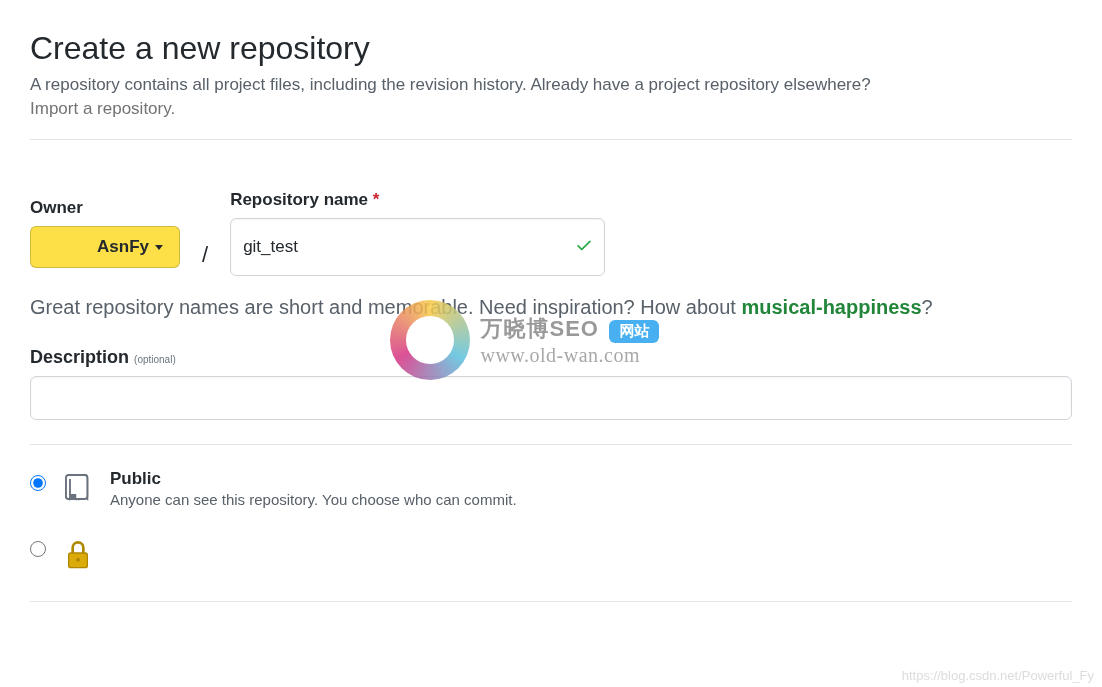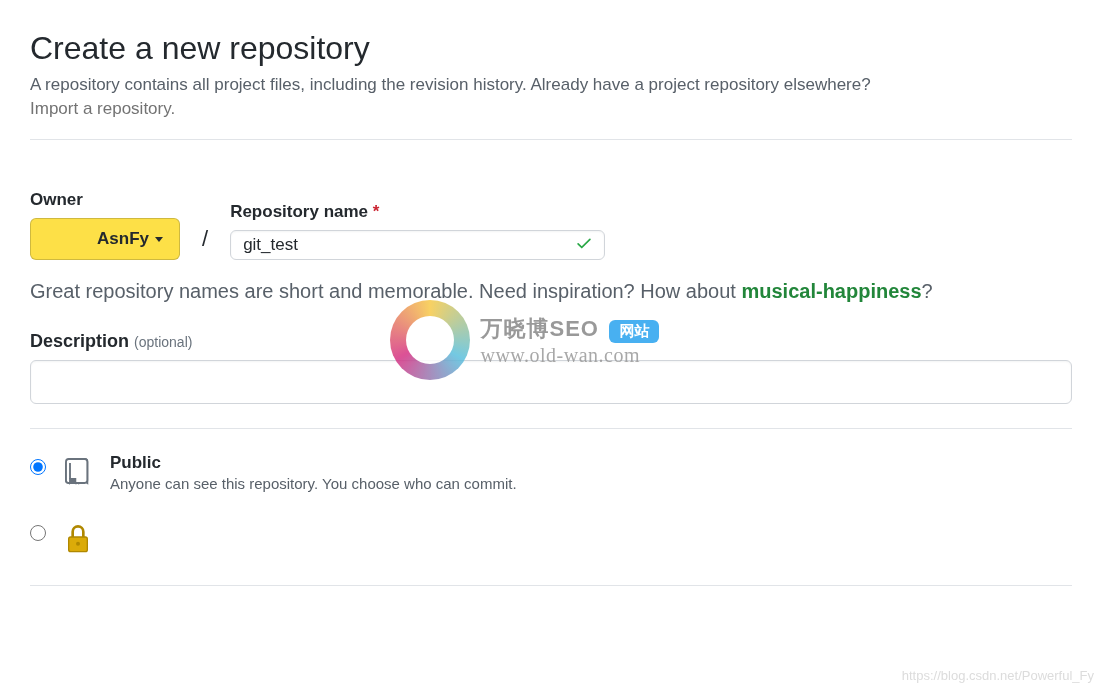--- a/index.html
+++ b/index.html
@@ -34,21 +34,21 @@
       border-top: 1px solid #e1e4e8;
       margin: 20px 0 50px 0;
     }
     .divider2 {
       border: none;
       border-top: 1px solid #e1e4e8;
       margin: 24px 0;
     }
     .row {
       display: flex;
-      align-items: flex-end;
+      align-items: center;
       gap: 22px;
     }
     .field { display: flex; flex-direction: column; }
     .label {
       font-size: 17px;
       font-weight: 600;
       color: #24292e;
       margin-bottom: 8px;
     }
     .required { color: #cb2431; }
@@ -85,21 +85,21 @@
       position: relative;
       display: flex;
       align-items: center;
     }
     .text-input {
       border: 1px solid #d1d5da;
       border-radius: 6px;
       padding: 8px 40px 8px 12px;
       font-size: 17px;
       color: #24292e;
-      height: 30px;
+      height: 58px;
       width: 375px;
       background: #fff;
       box-shadow: inset 0 1px 2px rgba(27,31,35,0.05);
     }
     .check-icon {
       position: absolute;
       right: 12px;
       color: #28a745;
     }
     .hint {
@@ -113,21 +113,21 @@
     }
     .desc-label {
       font-size: 18px;
       font-weight: 600;
       margin-top: 28px;
       margin-bottom: 8px;
     }
     .optional {
       font-weight: 400;
       color: #6a737d;
-      font-size: 14px;
+      font-size: 10px;
     }
     .desc-input {
       width: 100%;
       border: 1px solid #d1d5da;
       border-radius: 6px;
       padding: 10px 12px;
       font-size: 16px;
       height: 44px;
       background: #fff;
       box-shadow: inset 0 1px 2px rgba(27,31,35,0.05);

